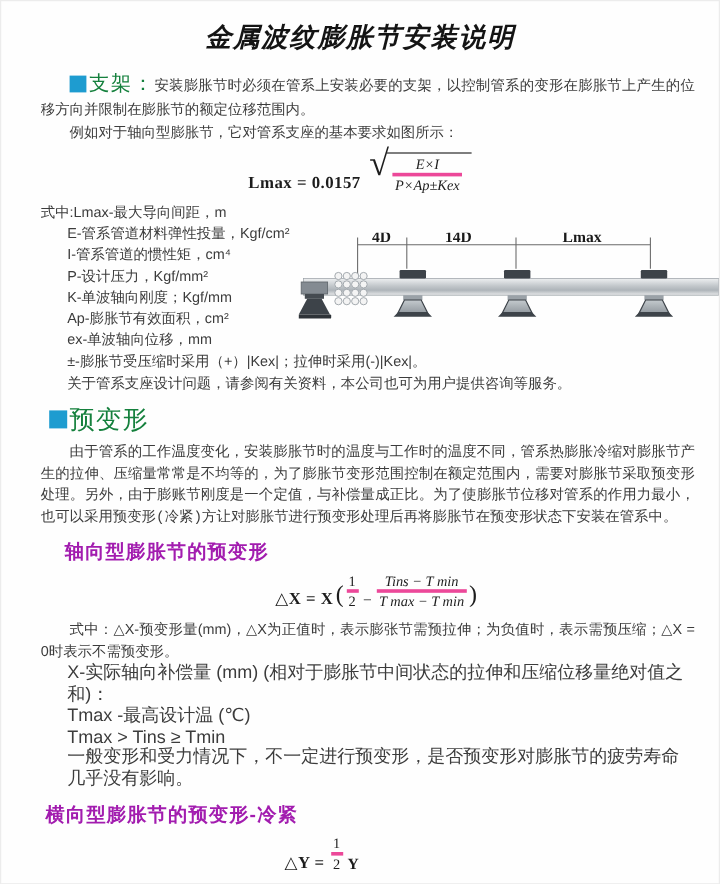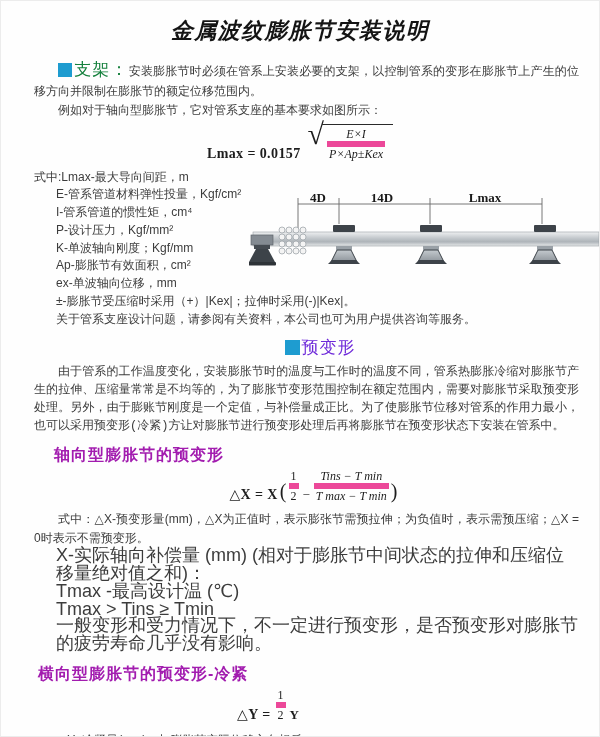--- a/index.html
+++ b/index.html
@@ -51,52 +51,52 @@
   .f-lhs{font-weight:bold;font-size:14px;letter-spacing:.4px;}
   .sqrt{display:inline-flex;margin-left:7px;}
   .radical{font-size:30px;line-height:1;font-weight:400;margin-top:-5px;}
   .radicand{
     border-top:1.6px solid #2a2a2a;
     margin-left:-2px;padding:2px 8px 0 5px;
     display:inline-flex;align-items:center;
   }
   .frac{display:inline-flex;flex-direction:column;align-items:center;
         font-style:italic;font-size:12px;line-height:1.2;}
-  .frac .den{border-top:6px solid #ec4899;padding:0 2px;}
+  .frac .den{border-top:3px solid #ec4899;padding:0 2px;}
   .frac .num{padding:0 2px;}
   .paren{font-size:20px;font-weight:400;margin:0 2px;}
   .op{font-size:13px;margin:0 4px;font-style:normal;}
   .formula2{margin-top:7px;height:30px;padding-left:29px;}
   .formula3{margin-top:10px;height:28px;position:relative;left:-32px;}
   .f-rhs{font-weight:bold;font-size:13px;margin-left:4px;}
   .frac-upright{font-style:normal;}
   
   .def-list{
     margin:7px 20px 0 33px;
     font-size:12px;line-height:17.8px;
   }
   .def-list .def-line{margin-left:22px;}
   .def-list .def-line:first-child{margin-left:0;}
   
   .sec-heading{
     display:flex;align-items:center;
     margin:7px 0 0 40px;
-    color:#6d28d9;font-size:17px;letter-spacing:1px;justify-content:center;
+    color:#15803d;font-size:21px;letter-spacing:1px;
   }
   .sq-lg{width:15px;height:15px;background:#1e9cd0;margin-right:2px;flex:0 0 auto;}
   .predeform-para{margin-top:4px;line-height:18.2px;font-family:Liberation Mono, monospace;}
   .sub-heading{
     margin:10px 0 0 53px;
     color:#a21caf;font-size:16px;font-weight:bold;letter-spacing:1px;
   }
   .sub-heading.lateral{margin-left:37px;}
   .axial-explain{margin-top:7px;line-height:18.5px;}
   .item-list{
     margin:0 20px 0 55px;
-    font-size:18px;line-height:17.7px;
+    font-size:15px;line-height:17.7px;
   }
   .item-list .item-line:last-child{text-indent:0;font-family:Liberation Mono, monospace;}
   .lateral-note{
     margin:9px 20px 0 57px;
     font-size:12px;
   }
   
   .diagram{
     position:absolute;left:248px;top:193px;width:352px;height:95px;
   }

